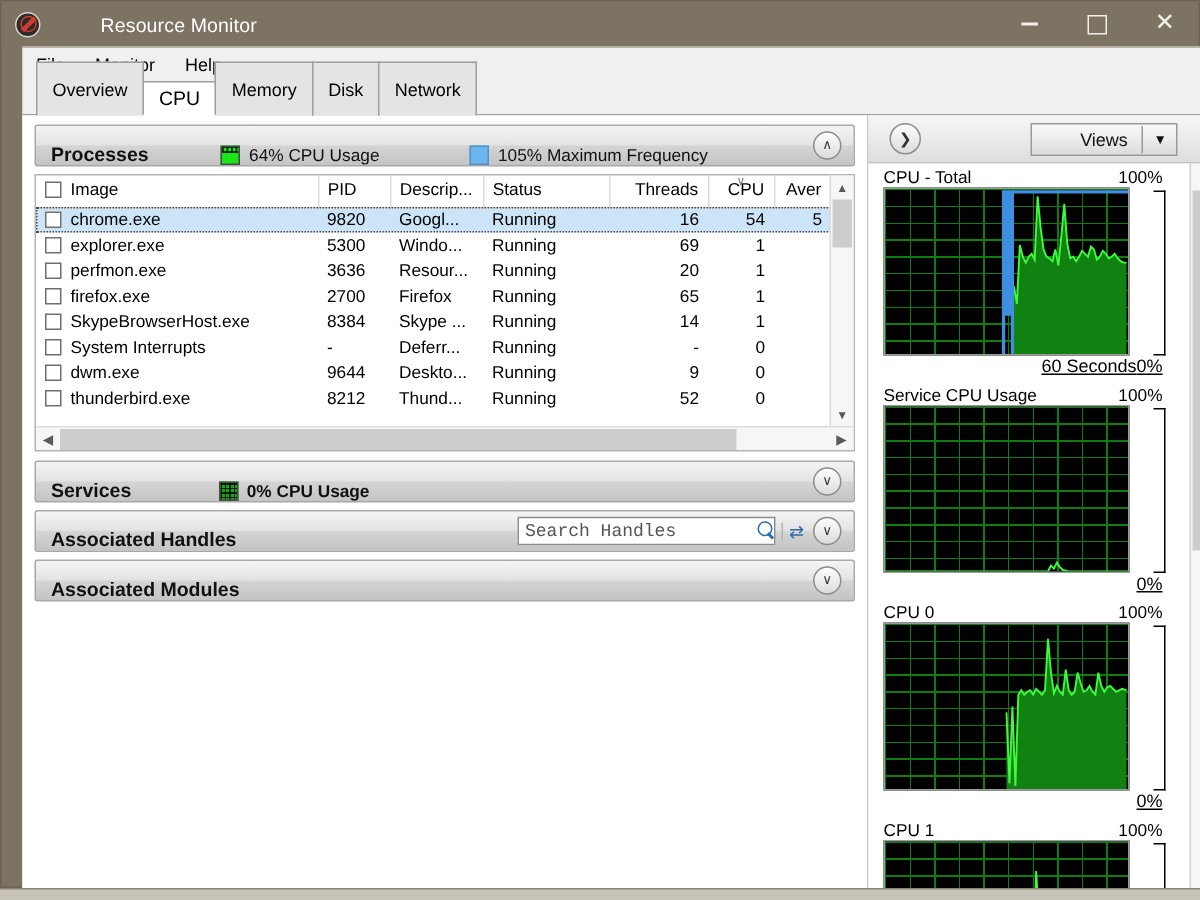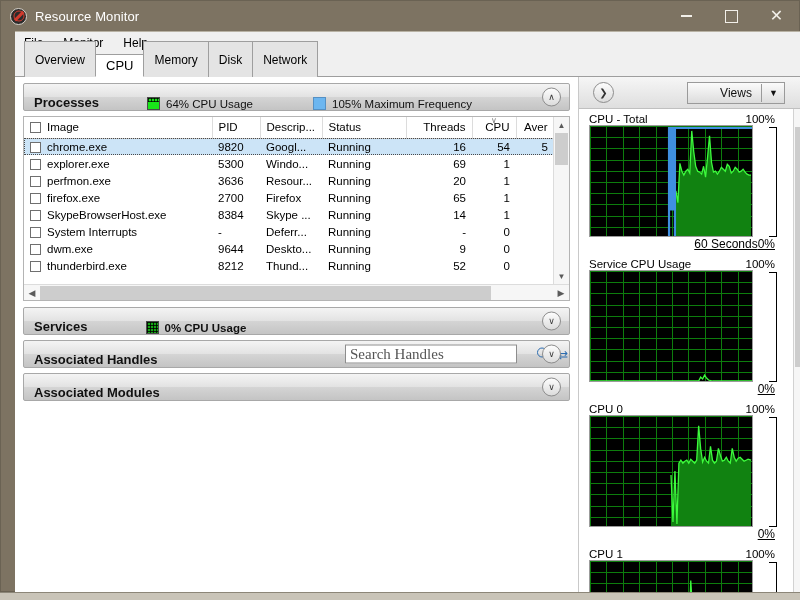--- a/index.html
+++ b/index.html
@@ -11,21 +11,21 @@
   #app { position: relative; width: 800px; height: 600px; }
 
   
   .window-frame {
     position: absolute; left: 0; top: 0; width: 800px; height: 592px;
     background: #7d7362;
     border: 1px solid #6a6253;
   }
   .titlebar {
     position: relative; height: 30px; width: 100%;
-    display: flex; align-items: center; background: #7d7362;
+    display: flex; align-items: center; background: #7d7362; gap: 32px;
   }
   .app-icon {
     width: 17px; height: 17px; margin-left: 9px; margin-right: 8px;
     border-radius: 50%; background: #2b2b2b;
     border: 1px solid #d8d4cc; position: relative; flex: none;
   }
   .app-icon::before {
     content: ""; position: absolute; left: 50%; top: 50%;
     width: 12px; height: 2.5px; background: #d13b2e;
     transform: translate(-50%,-50%) rotate(-45deg);
@@ -166,22 +166,22 @@
   .hsb .track { flex: 1; height: 14px; position: relative; }
   .hsb .thumb { position: absolute; left: 0; top: 0; width: 88%; height: 14px; background: #cdcdcd; }
 
   
   .search-box {
     position: absolute; right: 52px; top: 50%; transform: translateY(-50%);
     width: 172px; height: 19px; background: #fff; border: 1px solid #8d8d8d;
     display: flex; align-items: center; padding: 0 2px 0 4px;
   }
   .search-box input {
-    flex: 1; border: none; outline: none; font-size: 15px;
-    font-family: Liberation Serif, serif; color: #111; background: transparent;
+    flex: 1; border: none; outline: none; font-size: 12px;
+    font-family: Liberation Mono, monospace; color: #111; background: transparent;
   }
   .search-box input::placeholder { color: #555; opacity: 1; }
   .mag {
     width: 13px; height: 13px; position: relative; flex: none; margin: 0 3px;
   }
   .mag::before {
     content: ""; position: absolute; left: 0; top: 0; width: 8px; height: 8px;
     border: 1.6px solid #2b6cb0; border-radius: 50%;
   }
   .mag::after {

